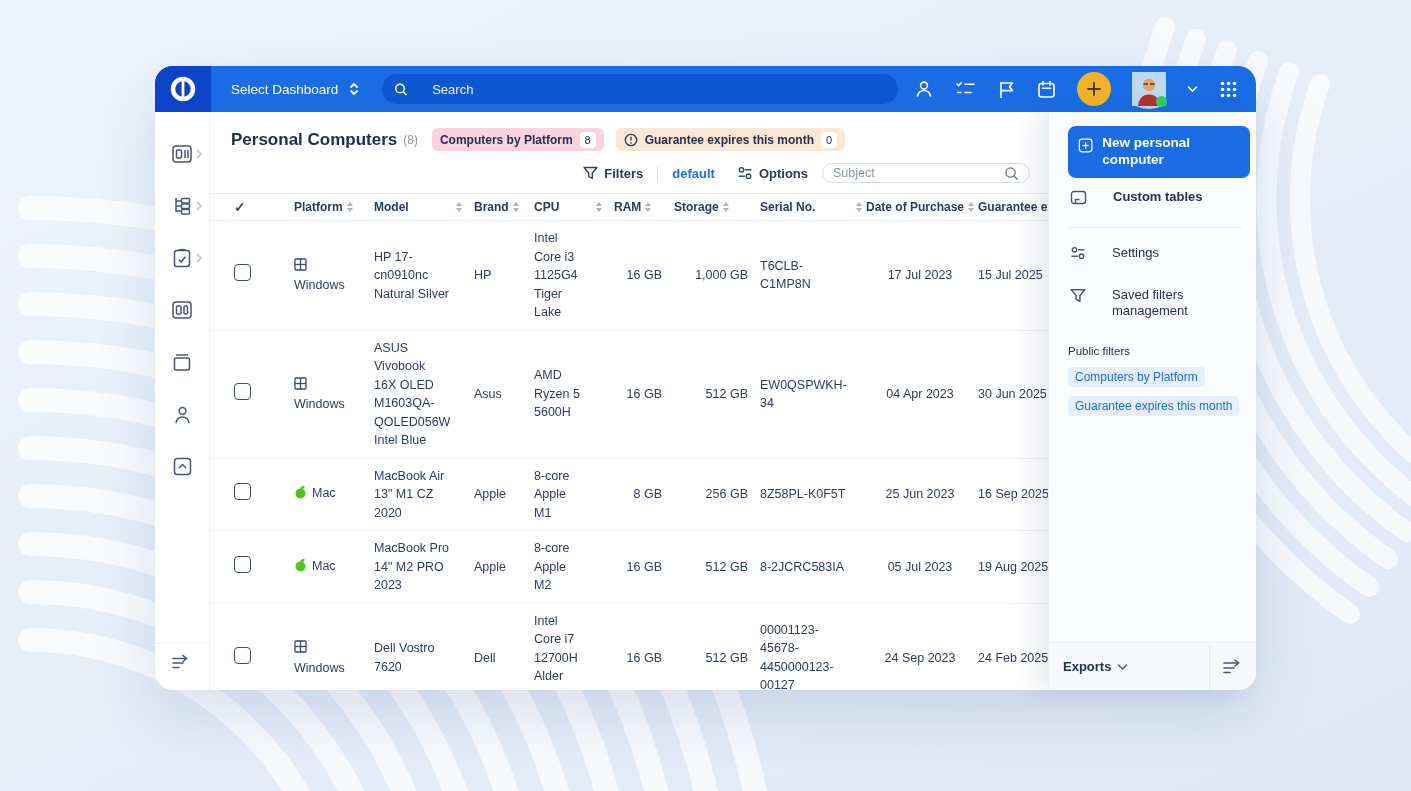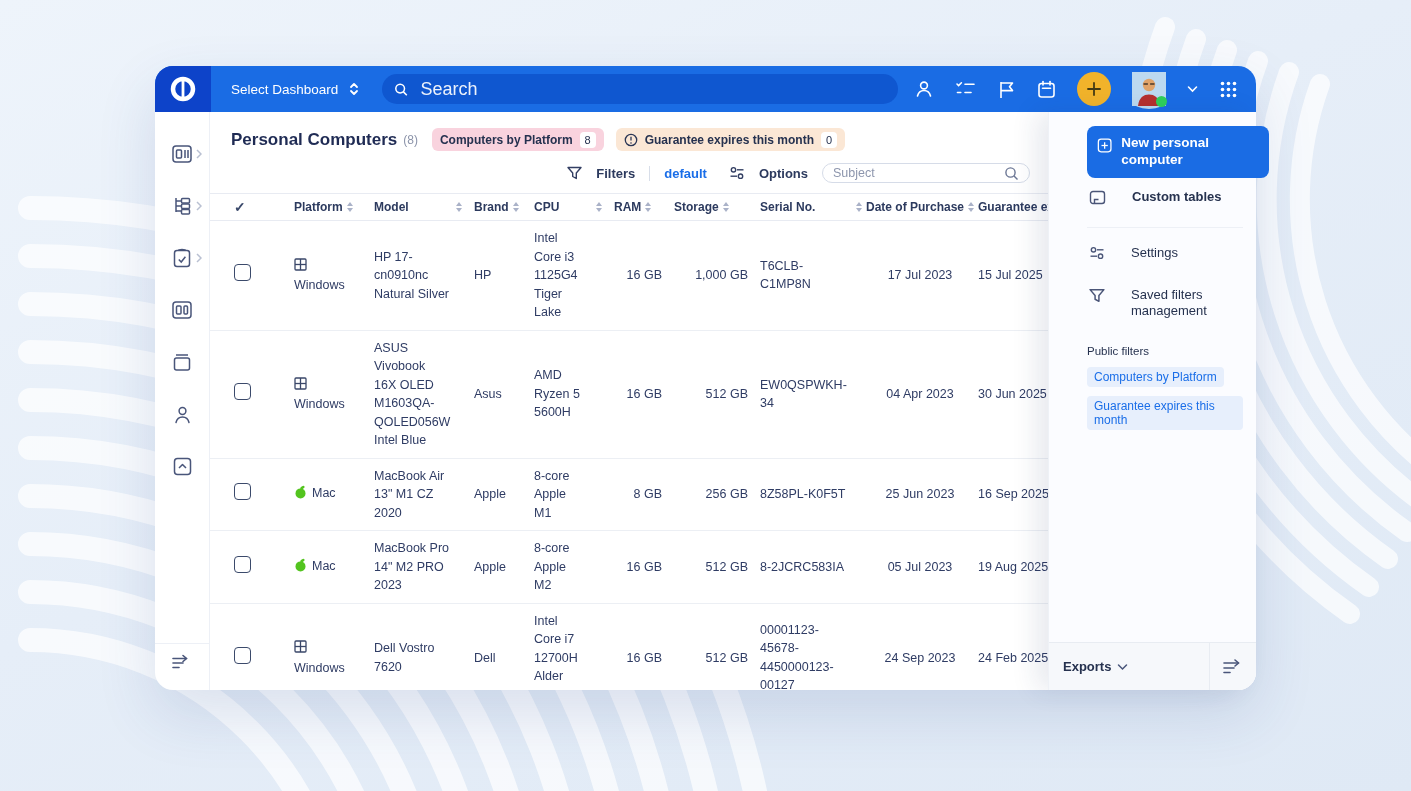--- a/index.html
+++ b/index.html
@@ -17,21 +17,21 @@
   .navbar { height:46px; background:#1a6ce4; border-radius:18px 18px 0 0;
     display:flex; align-items:center; flex:0 0 46px; }
   .logo-box { width:56px; height:46px; background:#0d43c9; border-radius:18px 0 0 0;
     display:flex; align-items:center; justify-content:center; }
   .nav-label { color:#fff; font-size:13.5px; margin-left:20px; }
   .updown { margin-left:10px; display:inline-flex; }
   .searchbar { margin-left:22px; width:516px; height:30px; background:#0f57d0;
     border-radius:15px; display:flex; align-items:center; padding:0 12px; border:none;
     color:#fff; }
   .searchbar input { background:transparent; border:none; outline:none; color:#fff;
-    font-size:18px; margin-left:12px; width:100%; font-family:inherit; }
+    font-size:13px; margin-left:24px; width:100%; font-family:inherit; }
   .searchbar input::placeholder { color:rgba(255,255,255,.92); }
   .nav-right { margin-left:auto; display:flex; align-items:center; gap:21px; padding-right:18px; }
   .nav-ic { display:inline-flex; cursor:pointer; }
   .plus-circle { width:34px; height:34px; border-radius:50%; background:#f1b32b;
     display:flex; align-items:center; justify-content:center; }
   .avatar-wrap { position:relative; width:34px; height:34px; }
   .avatar { width:34px; height:34px; border-radius:50%; background:#bcd9f0; overflow:hidden; }
   .status-dot { position:absolute; right:-1px; bottom:-1px; width:11px; height:11px;
     border-radius:50%; background:#2fd05a; }
   
@@ -50,21 +50,21 @@
   .title-count { font-size:12px; color:#8b93a9; margin-left:6px; margin-right:14px; }
   .badge { display:inline-flex; align-items:center; gap:7px; height:23px; border-radius:6px;
     padding:0 8px; font-size:12px; font-weight:bold; color:#25314f; margin-right:12px; cursor:pointer; }
   .badge.pink { background:#f9d3de; }
   .badge.peach { background:#fbe7d5; }
   .badge .cnt { background:#fff; border-radius:4px; min-width:16px; height:16px; font-size:11px;
     display:flex; align-items:center; justify-content:center; font-weight:normal; padding:0 3px; }
   
   .filters-row { display:flex; align-items:center; justify-content:flex-end;
     padding:8px 0 10px; margin-right:226px; gap:14px; }
-  .f-item { display:inline-flex; align-items:center; gap:14px; font-size:13px; font-weight:bold;
+  .f-item { display:inline-flex; align-items:center; gap:6px; font-size:13px; font-weight:bold;
     color:#2c3a5e; cursor:pointer; }
   .f-div { width:1px; height:15px; background:#d8dee9; }
   .f-default { color:#1a6ee8; font-size:13px; font-weight:bold; cursor:pointer; }
   .subject-box { width:208px; height:20px; border:1px solid #d6dce8; border-radius:13px;
     display:flex; align-items:center; padding:0 10px; background:#fff; }
   .subject-box input { border:none; outline:none; flex:1; font-size:12.5px; color:#2f3c64;
     font-family:inherit; }
   .subject-box input::placeholder { color:#8d96ad; }
   
   table { border-collapse:collapse; table-layout:fixed; width:892px; }
@@ -89,21 +89,21 @@
   .cell-model { max-width:76px; }
   .cell-cpu { max-width:52px; }
   .cell-serial { max-width:90px; }
   .cell-platform { max-width:64px; }
   .plat-ic { display:inline-block; vertical-align:-2px; margin-right:5px; }
   .check-glyph { color:#3b4a6b; font-size:14px; }
   
   .rpanel { position:absolute; top:0; right:0; bottom:0; width:208px; background:#fbfcff;
     box-shadow:-12px 0 26px rgba(30,50,100,.10); border-left:1px solid #eef1f6; z-index:3;
     display:flex; flex-direction:column; border-radius:0 0 18px 0; }
-  .rp-inner { padding:14px 13px 0 19px; flex:1;margin-left:19px; }
+  .rp-inner { padding:14px 13px 0 19px; flex:1; }
   .new-btn { width:182px; background:#1a6ce4; color:#fff; border:none; border-radius:8px;
     display:flex; align-items:flex-start; gap:9px; padding:9px 10px; font-size:13.5px;
     font-weight:bold; text-align:left; line-height:1.25; cursor:pointer; font-family:inherit; }
   .rp-row { display:flex; align-items:flex-start; gap:26px; padding:11px 2px; font-size:13px;
     color:#26324f; cursor:pointer; line-height:1.3; }
   .rp-row.bold { font-weight:bold; }
   .rp-ic { color:#4a5578; flex:0 0 auto; margin-top:1px; }
   .rp-div { height:1px; background:#edf0f6; margin:6px 0; }
   .pf-title { font-size:11.5px; font-weight:normal; color:#26324f; margin:14px 0 10px; }
   .pf-pill { display:inline-block; background:#e7effc; color:#1a6ee8; font-size:12px;

